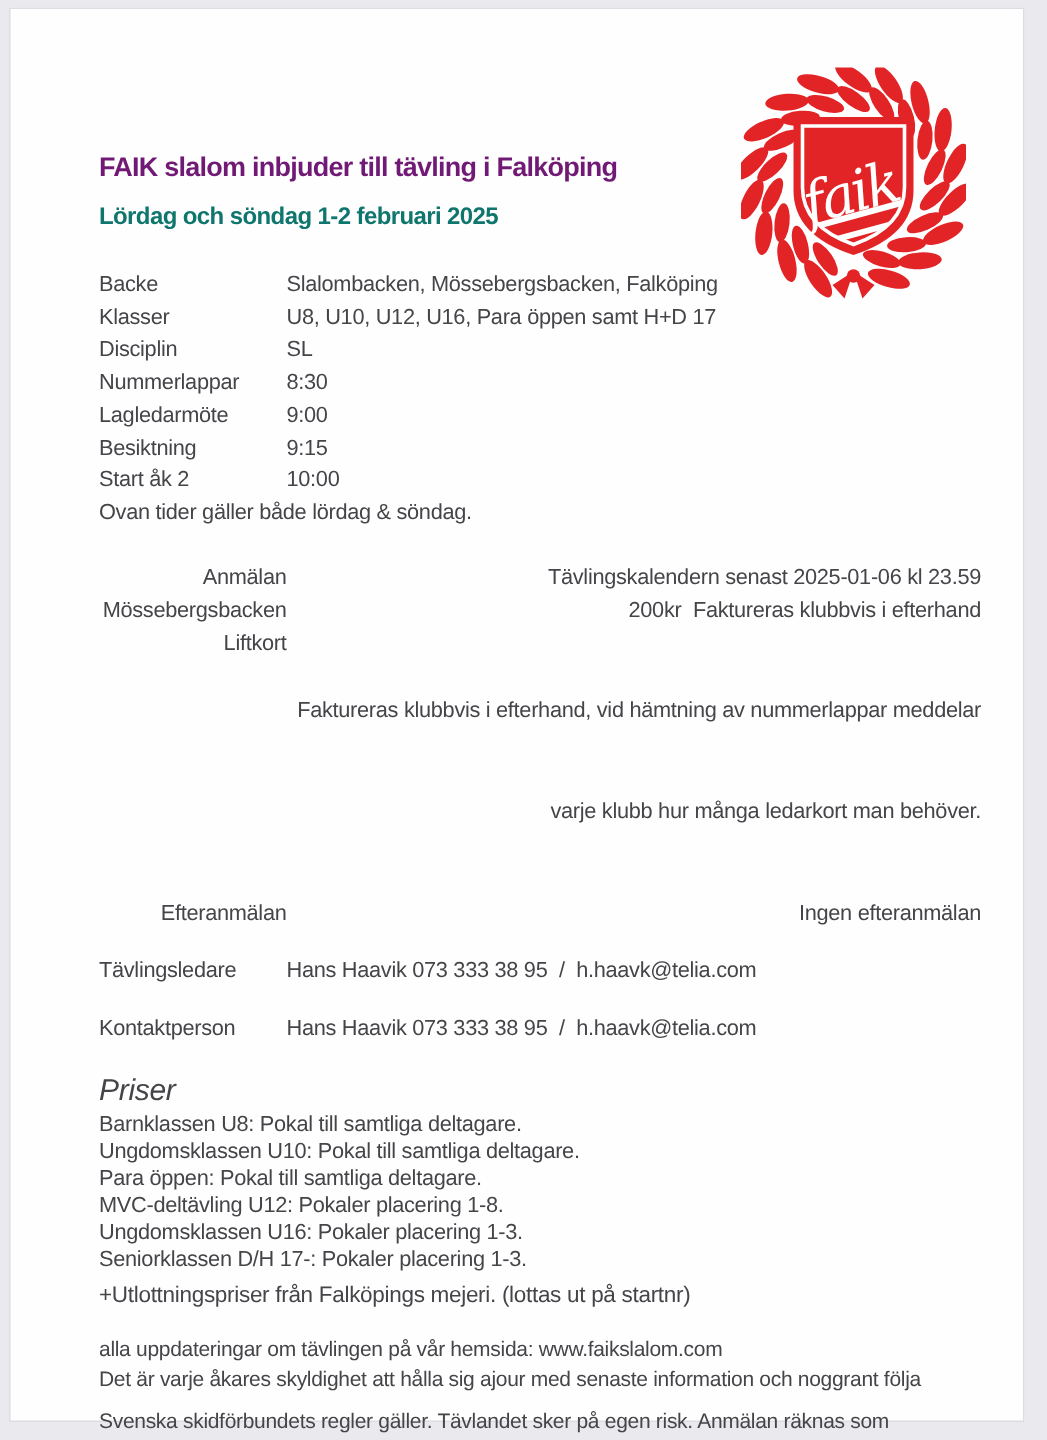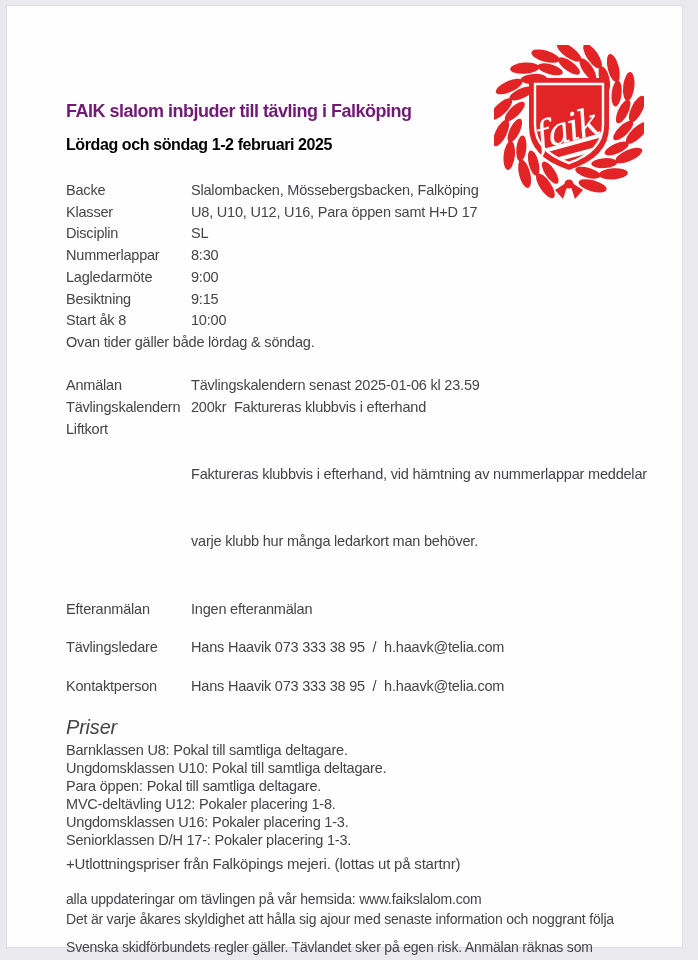--- a/index.html
+++ b/index.html
@@ -18,32 +18,32 @@
   }
   .content { position:absolute; left:59px; top:0; width:588px; }
 
   .title {
     margin-top:94px;
     font-size:18px; font-weight:bold; color:#701a75;
     letter-spacing:-0.5px; line-height:23px;
   }
   .subtitle {
     margin-top:11px;
-    font-size:16px; font-weight:bold; color:#000000;
+    font-size:16px; font-weight:bold; color:#0f766e;
     letter-spacing:-0.4px; line-height:21px;
   }
 
   .kv-group { font-size:14.5px; letter-spacing:-0.2px; }
   .kv { display:flex; line-height:21.7px; }
   .kv-l { width:125px; flex-shrink:0; }
   .kv-v { flex:1; white-space:pre-wrap; }
 
   .details-group { margin-top:25px; }
   .reg-group { margin-top:20px; }
-  .reg-group .kv { line-height:22.4px; }
+  .reg-group .kv { line-height:22.4px;text-align:right; }
   .contact-group { margin-top:16px; }
   .contact-group .kv { line-height:22.4px;margin-top:16px; }
 
   .prizes-heading { margin-top:21px; font-size:20px; letter-spacing:-0.2px; line-height:18px;font-style:italic; }
   .prize-list { margin-top:5px; }
   .prize-item { font-size:14.5px; letter-spacing:-0.2px; line-height:18px; white-space:nowrap; }
   .prizes-extra { margin-top:6px; font-size:15px; letter-spacing:-0.2px; line-height:18px; white-space:nowrap; }
 
   .para { margin-top:16px; }
   .para + .para { margin-top:8px; }
@@ -133,35 +133,35 @@
       </div>
       <div class="kv">
         <div class="kv-l">Lagledarmöte</div>
         <div class="kv-v">9:00</div>
       </div>
       <div class="kv">
         <div class="kv-l">Besiktning</div>
         <div class="kv-v">9:15</div>
       </div>
       <div class="kv">
-        <div class="kv-l">Start åk 8</div>
+        <div class="kv-l">Start åk 2</div>
         <div class="kv-v">10:00</div>
       </div>
       <div class="kv">
         <div>Ovan tider gäller både lördag &amp; söndag.</div>
       </div>
     </div>
 
     <div class="kv-group reg-group">
       <div class="kv">
         <div class="kv-l">Anmälan</div>
         <div class="kv-v">Tävlingskalendern senast 2025-01-06 kl 23.59</div>
       </div>
       <div class="kv">
-        <div class="kv-l">Tävlingskalendern</div>
+        <div class="kv-l">Mössebergsbacken</div>
         <div class="kv-v">200kr  Faktureras klubbvis i efterhand</div>
       </div>
       <div class="kv">
         <div class="kv-l">Liftkort</div>
         <div class="kv-v">
           <div>Faktureras klubbvis i efterhand, vid hämtning av nummerlappar meddelar</div>
           <div>varje klubb hur många ledarkort man behöver.</div>
         </div>
       </div>
       <div class="kv">

